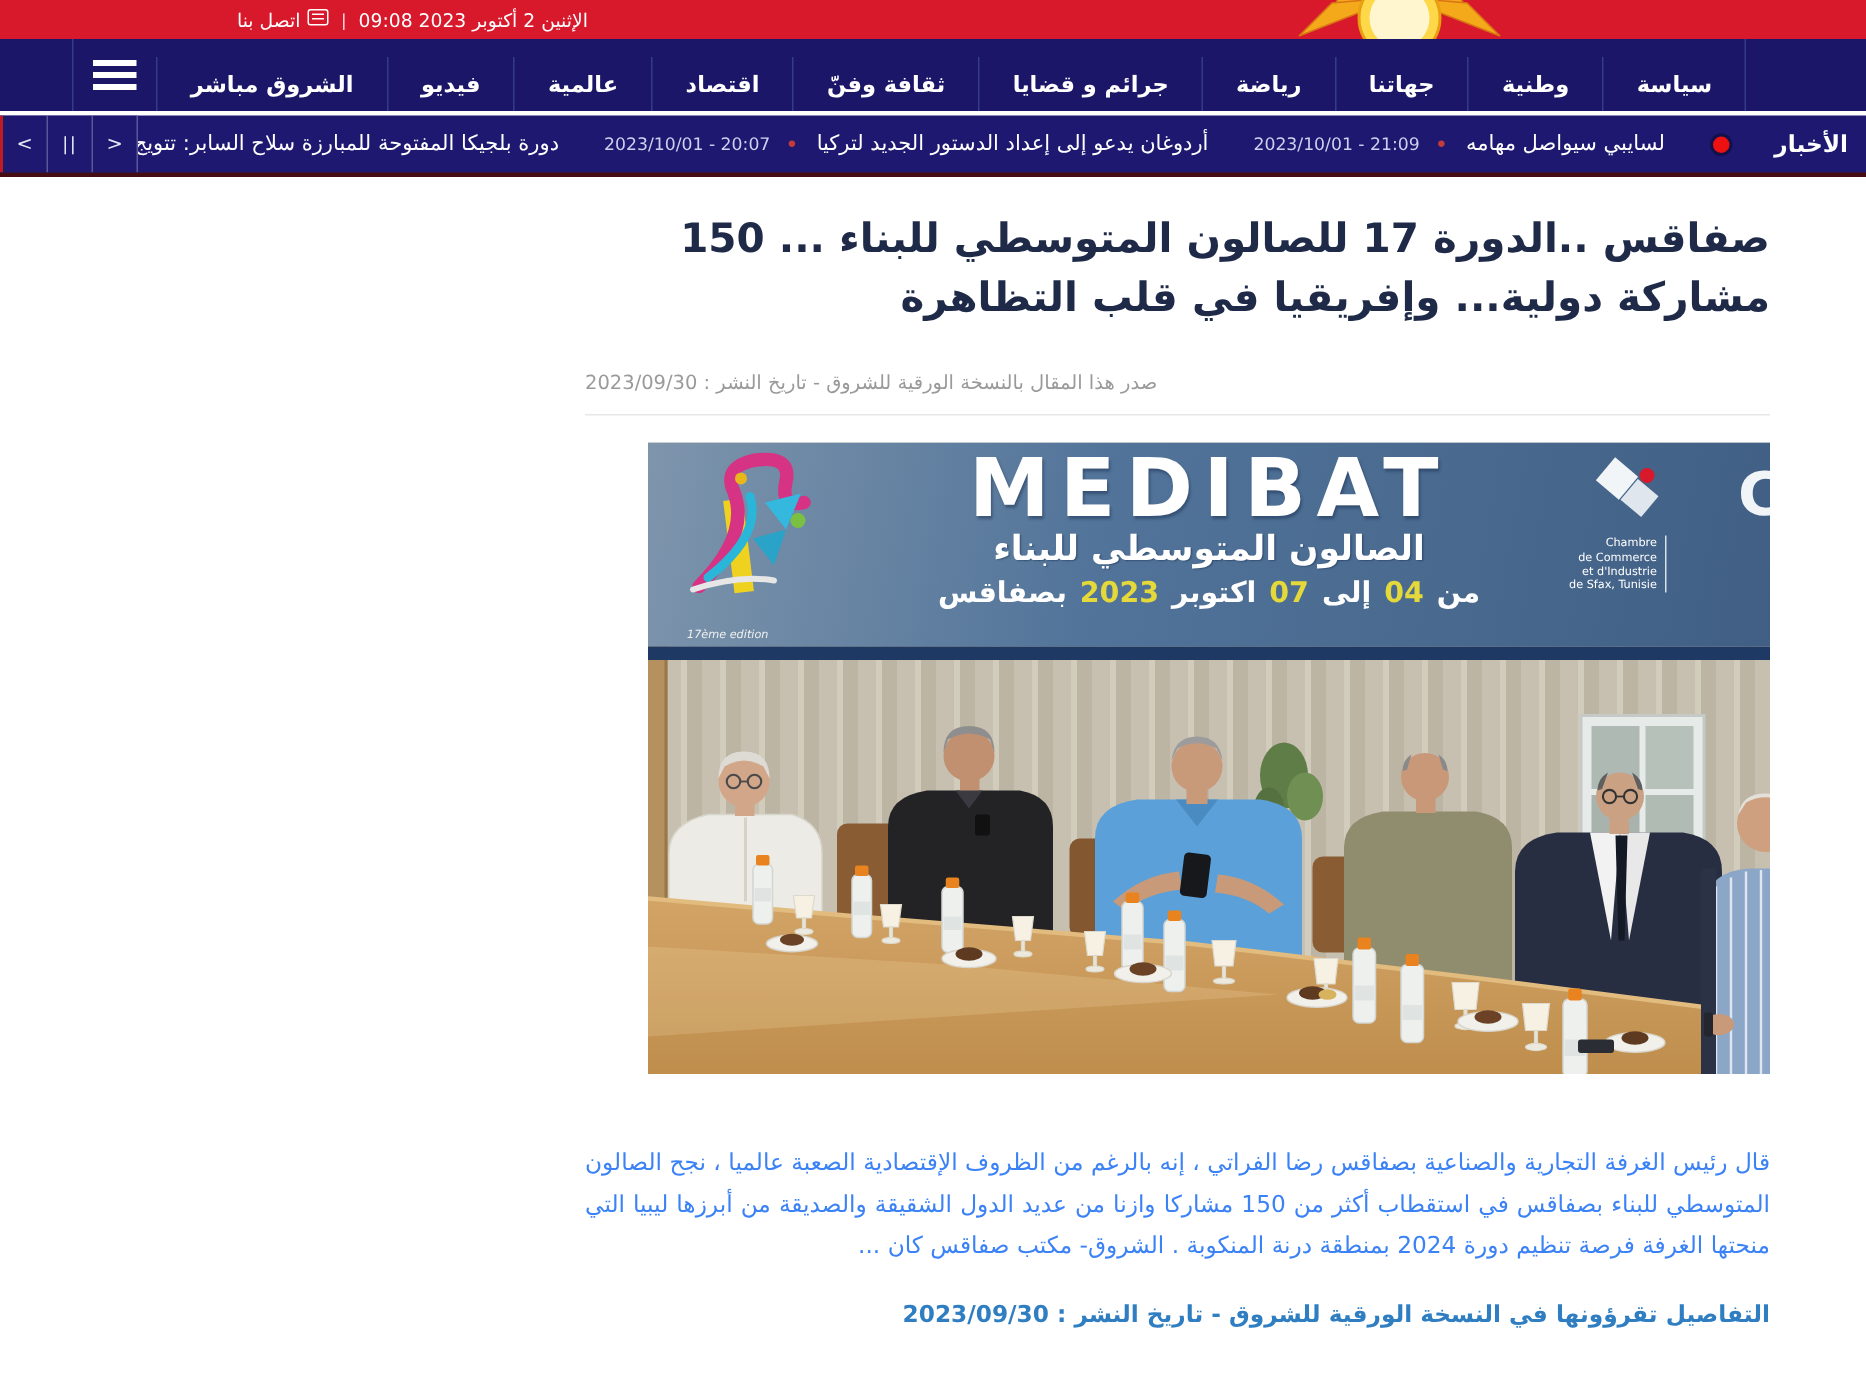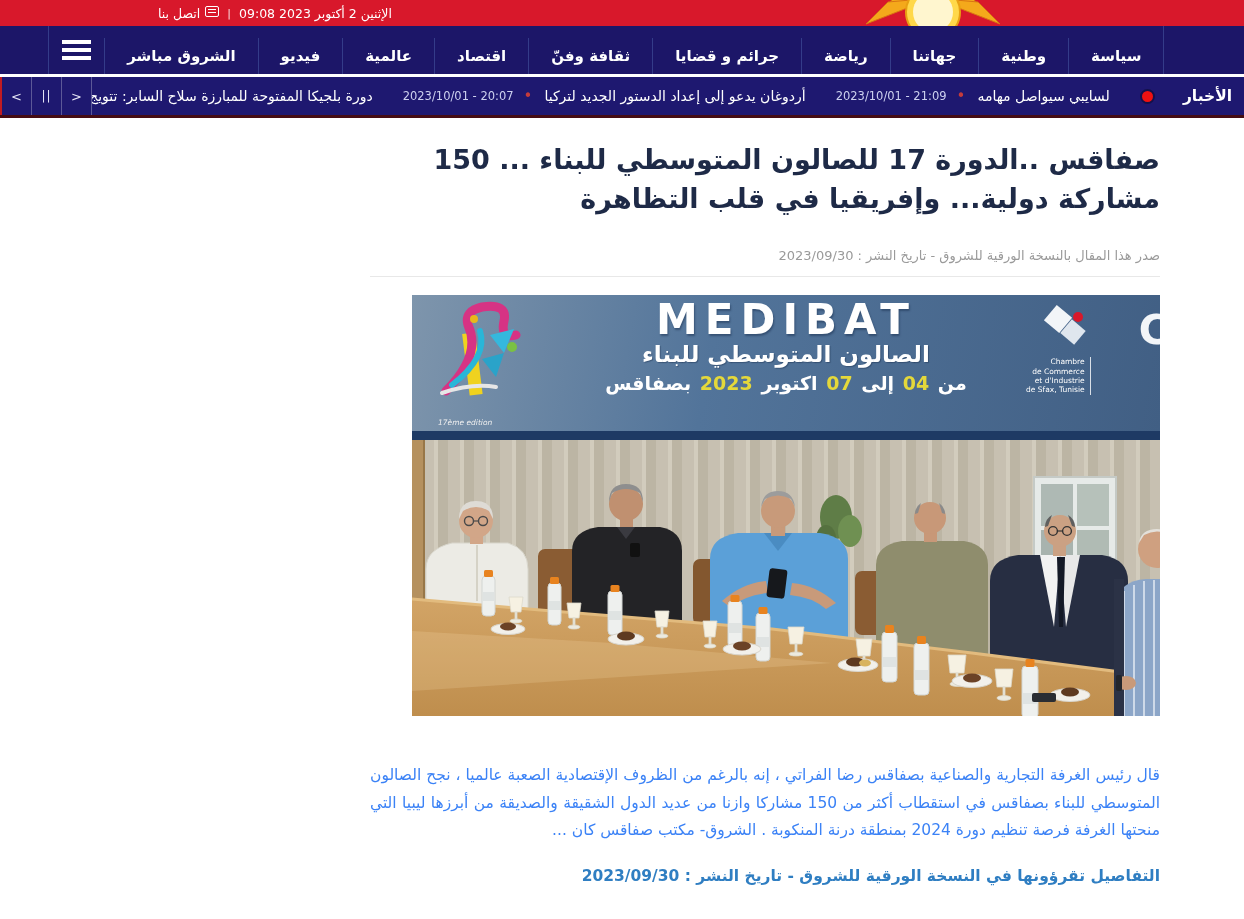--- a/index.html
+++ b/index.html
@@ -36,31 +36,31 @@
   .ticker-item .t-text { font-size:14px; color:#ffffff; }
   .ticker-item .t-bullet { color:#c43b3b; font-size:15px; margin:0 12px 0 10px; }
   .ticker-item .t-time { font-size:11.5px; color:#cdd1ef; direction:ltr; unicode-bidi:bidi-override; margin-left:30px; }
   .ticker-controls { position:absolute; left:0; top:0; bottom:0; background:#1e1870; display:flex; direction:ltr; align-items:stretch; z-index:5; }
   .t-redline { width:2px; background:#c11b22; }
   .t-btn { width:30px; display:flex; align-items:center; justify-content:center; color:#e8e8f8; font-size:13px; border-right:1px solid rgba(255,255,255,.28); cursor:pointer; }
   .t-btn:first-of-type { border-left:1px solid rgba(255,255,255,.28); }
   .t-btn.pause { letter-spacing:1px; font-size:12px; }
 
   
-  .main { width:790px; margin:22px 84px 0 auto; }
+  .main { width:790px; margin:22px 64px 0 auto; }
   .article-title { font-size:27px; font-weight:bold; color:#1e2a47; line-height:1.45; text-align:right; }
-  .article-meta { margin-top:30px; font-size:13px; color:#9a9a9a; text-align:right; padding-bottom:13px; border-bottom:1px solid #e8e8e8; }
+  .article-meta { margin-top:30px; font-size:13px; color:#9a9a9a; text-align:left; padding-bottom:13px; border-bottom:1px solid #e8e8e8; }
   .photo { position:relative; margin-top:18px; width:748px; height:421px; overflow:hidden; background:#cdc7b8; }
 
   
   .photo-banner { position:relative; height:136px; background:linear-gradient(100deg,#7e95ac 0%,#52749a 40%,#415f84 100%); display:flex; direction:ltr; align-items:stretch; }
   .b-left { width:150px; position:relative; flex:none; }
   .b-edition { position:absolute; left:26px; bottom:4px; color:#f0f0f0; font-size:7.5px; font-style:italic;text-align:right; }
   .b-center { flex:1; text-align:center; color:#fff; padding-top:4px; }
-  .b-brand { font-size:42px; font-weight:bold; letter-spacing:7px; line-height:1.0; text-shadow:1px 2px 2px rgba(20,40,70,.45); }
+  .b-brand { font-size:54px; font-weight:bold; letter-spacing:7px; line-height:1.0; text-shadow:1px 2px 2px rgba(20,40,70,.45); }
   .b-ar { font-size:23px; font-weight:bold; direction:rtl; line-height:1.1; margin-top:1px; text-shadow:1px 1px 1px rgba(20,40,70,.4); }
   .b-fr { font-size:13px; font-weight:bold; letter-spacing:1.5px; margin-top:2px; }
   .b-dates { direction:rtl; font-size:19px; font-weight:bold; margin-top:4px; }
   .b-dates .num { color:#e4d83a; padding:0 2px; }
   .b-right { width:150px; flex:none; position:relative; color:#fff; }
   .b-chamber-text { position:absolute; left:16px; top:62px; font-size:7.5px; line-height:1.25; text-align:right; border-right:1px solid rgba(255,255,255,.8); padding-right:5px; }
   .b-big-c { position:absolute; right:-8px; top:12px; font-size:40px; font-weight:bold; color:#f2f5f8; }
   .banner-hem { position:absolute; top:136px; left:0; width:100%; height:0; border-top:9px solid #1e3a64; border-left:0; z-index:2; }
 
   .scene { position:absolute; top:136px; left:0; }

